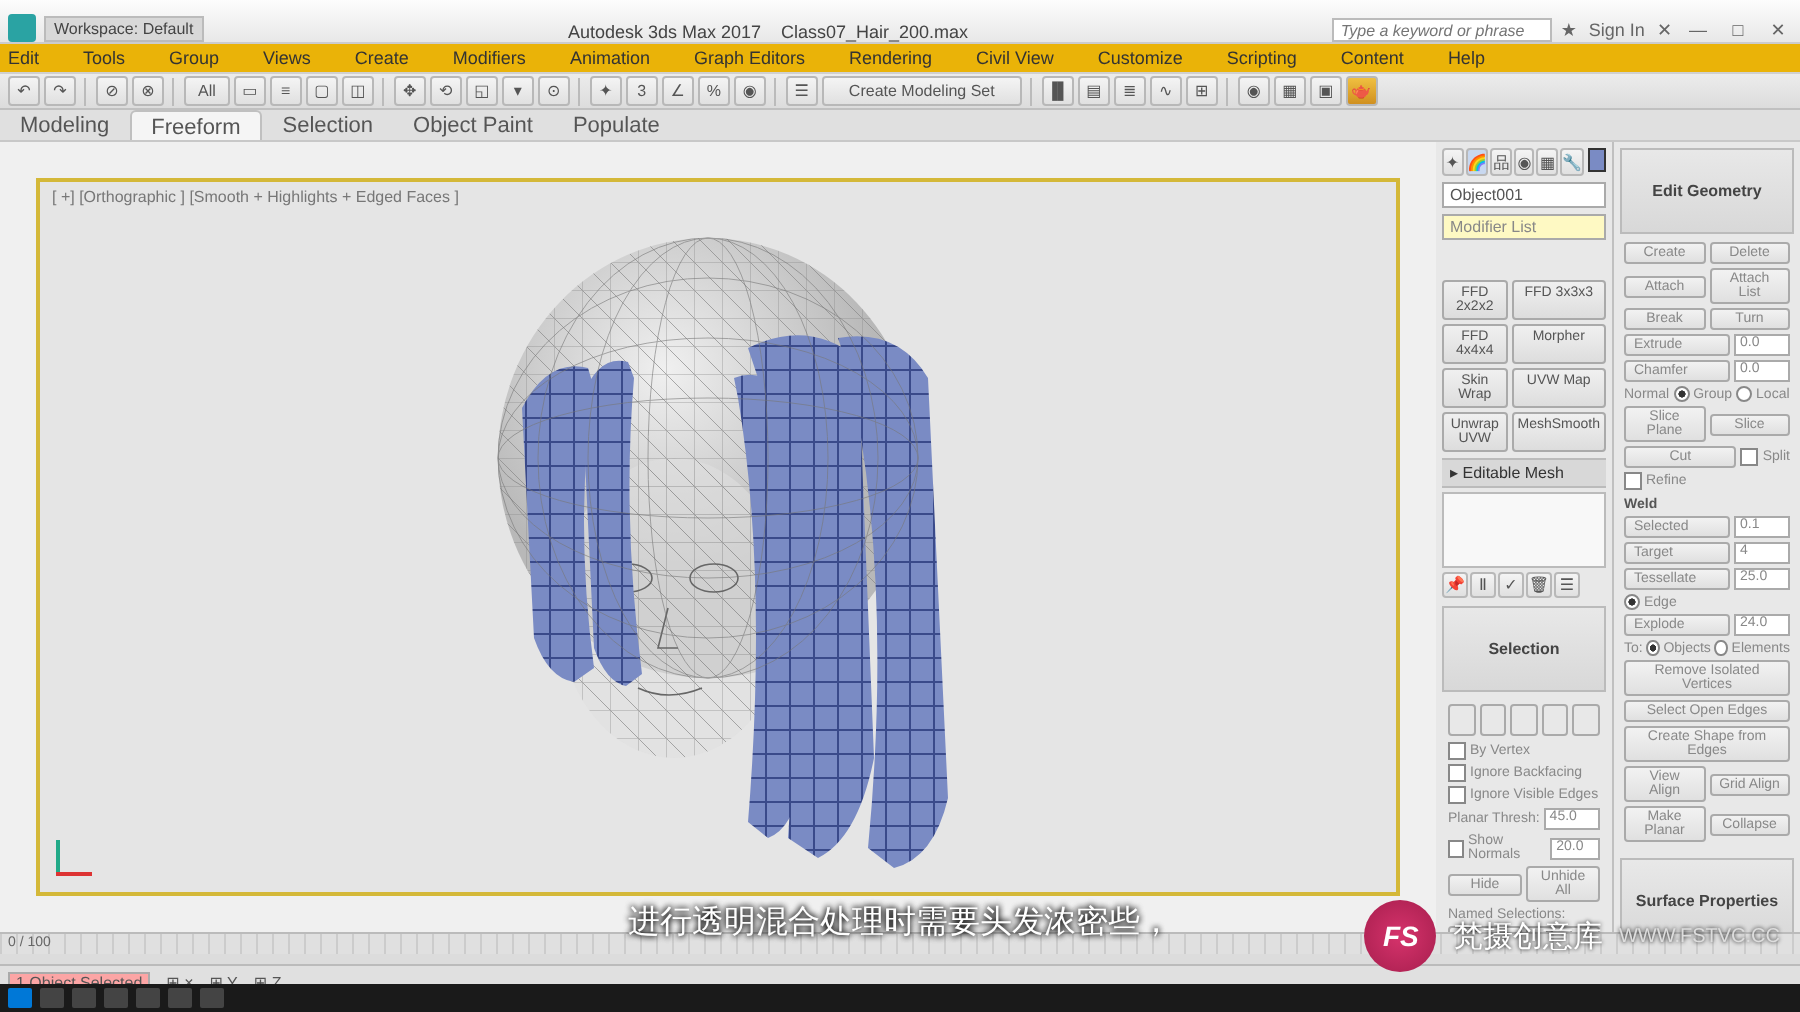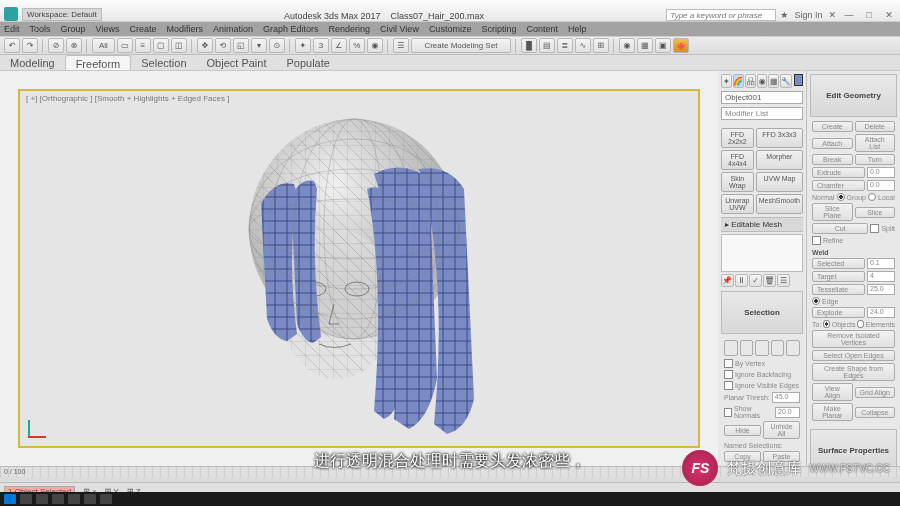--- a/index.html
+++ b/index.html
@@ -4,39 +4,39 @@
 <style>
 * { margin:0; padding:0; box-sizing:border-box; font-family:'Segoe UI',Tahoma,sans-serif; }
 body { width:900px; height:506px; overflow:hidden; background:#f0f0f0; position:relative; }
 .titlebar { height:22px; background:linear-gradient(#fdfdfd,#e8e8e8); display:flex; align-items:flex-end; font-size:9px; color:#444; border-bottom:1px solid #ccc; }
 .titlebar .logo { width:14px; height:14px; background:#2aa3a3; margin:0 4px; border-radius:2px; }
 .titlebar .title { flex:1; text-align:center; }
 .titlebar .search { width:110px; height:12px; border:1px solid #bbb; background:#fff; font-size:8px; padding:0 3px; color:#aaa; font-style:italic; }
 .titlebar .right { display:flex; align-items:center; gap:6px; padding:0 4px; color:#666; }
 .titlebar .right span { font-size:9px; }
 .winbtn { width:14px; height:12px; display:inline-flex; align-items:center; justify-content:center; font-size:9px; }
-.menubar { height:15px; background:#a3a3a3; display:flex; align-items:center; font-size:9px; padding:0 4px; gap:10px; color:#333; border-bottom:1px solid #d0d0d0; }
+.menubar { height:15px; background:#eab308; display:flex; align-items:center; font-size:9px; padding:0 4px; gap:22px; color:#333; border-bottom:1px solid #d0d0d0; }
 .toolbar1 { height:18px; background:linear-gradient(#ececec,#dcdcdc); display:flex; align-items:center; padding:0 4px; gap:2px; border-bottom:1px solid #c0c0c0; }
 .tbtn { width:16px; height:15px; background:linear-gradient(#f4f4f4,#e0e0e0); border:1px solid #b8b8b8; border-radius:2px; display:flex; align-items:center; justify-content:center; font-size:8px; color:#555; }
 .tbtn.wide { width:auto; padding:0 6px; font-size:8px; }
 .sep { width:2px; height:14px; border-left:1px solid #bbb; margin:0 2px; }
 .ribbon { height:16px; background:#e0e0e0; display:flex; font-size:11px; border-bottom:1px solid #c8c8c8; }
 .rtab { padding:2px 10px; color:#555; }
 .rtab.active { background:#f5f5f5; border:1px solid #c0c0c0; border-bottom:none; border-radius:3px 3px 0 0; }
 .main { display:flex; height:395px; }
 .viewport { flex:1; position:relative; background:#e5e5e5; border:2px solid #d4b838; margin:18px; display:flex; align-items:center; justify-content:center; }
 .vplabel { position:absolute; top:3px; left:6px; font-size:8px; color:#777; }
 .axis { position:absolute; bottom:8px; left:8px; width:24px; height:24px; }
 .axis::before { content:''; position:absolute; bottom:0; left:0; width:2px; height:18px; background:#2a8; }
 .axis::after { content:''; position:absolute; bottom:0; left:0; width:18px; height:2px; background:#d33; }
 .headimg { width:360px; height:360px; position:relative; }
 .cmdpanel { width:182px; background:#e8e8e8; display:flex; }
 .cmdbody { flex:1; padding:3px; font-size:8px; color:#555; overflow:hidden; }
 .objname { background:#fff; border:1px solid #aaa; padding:1px 3px; margin-bottom:3px; font-size:8px; }
-.modlist { background:#ffffff; border:1px solid #aaa; padding:1px 3px; margin-bottom:8px; font-size:8px; color:#888; }
+.modlist { background:#fef9c3; border:1px solid #aaa; padding:1px 3px; margin-bottom:20px; font-size:8px; color:#888; }
 .modgrid { display:grid; grid-template-columns:1fr 1fr; gap:2px; margin-bottom:3px; }
 .modbtn { background:linear-gradient(#f0f0f0,#ddd); border:1px solid #aaa; padding:2px; font-size:7px; text-align:center; border-radius:2px; }
 .modcur { background:#d8d8d8; padding:2px 4px; font-size:8px; color:#333; border-top:1px solid #bbb; border-bottom:1px solid #bbb; }
 .rollhead { background:linear-gradient(#e8e8e8,#d8d8d8); border:1px solid #bbb; padding:16px 4px; font-size:8px; font-weight:bold; color:#444; margin-top:4px; text-align:center; }
 .rollbody { padding:3px; font-size:7px; color:#888; }
 .rollbody .row { display:flex; align-items:center; gap:2px; margin:2px 0; }
 .smbtn { background:linear-gradient(#f2f2f2,#e0e0e0); border:1px solid #aaa; padding:1px 4px; font-size:7px; border-radius:2px; }
 .smbtn.half { flex:1; text-align:center; }
 .spin { width:28px; height:11px; background:#fff; border:1px solid #aaa; font-size:7px; padding:0 2px; }
 .chk { width:9px; height:9px; border:1px solid #888; background:#fff; display:inline-block; }

